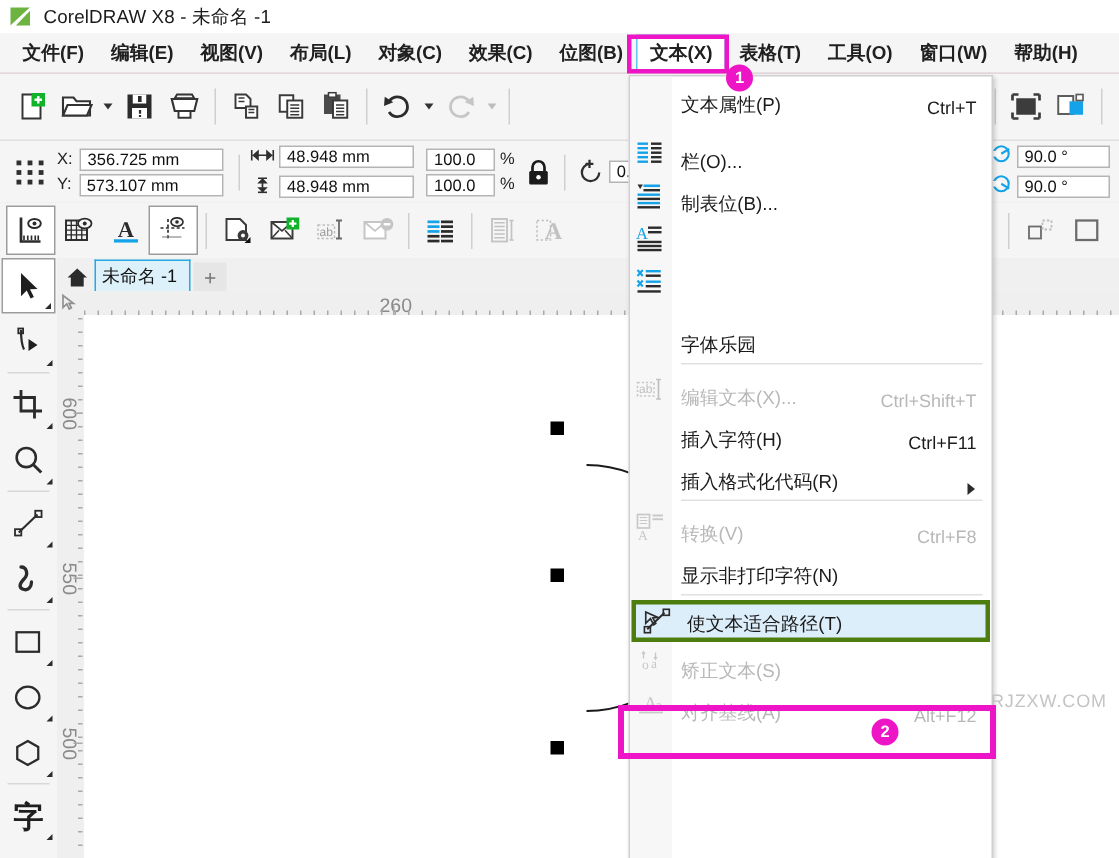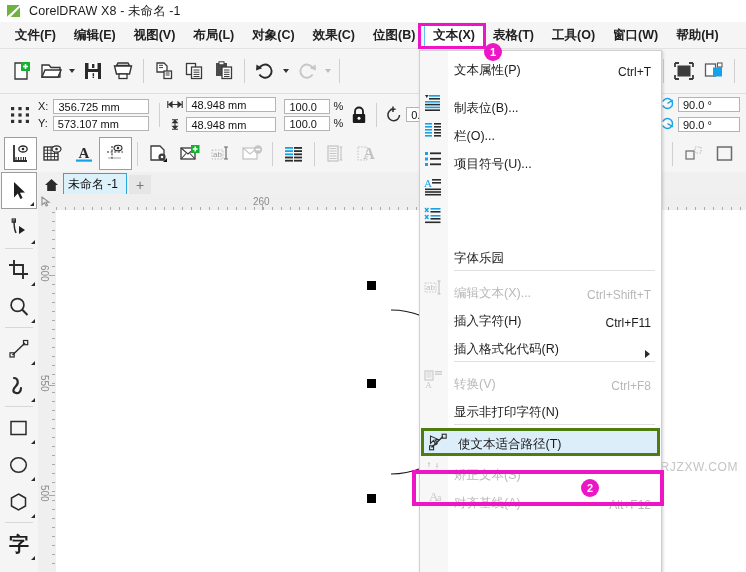--- a/index.html
+++ b/index.html
@@ -169,21 +169,21 @@
   
   .ruler-h {
     position: absolute; left: 38px; top: 194px; width: 708px; height: 16px;
     background: #efefef; border-bottom: 1px solid #c8c8c8;
     overflow: hidden;
   }
   .ruler-v {
     position: absolute; left: 38px; top: 210px; width: 18px; height: 362px;
     background: #efefef; border-right: 1px solid #c8c8c8; overflow: hidden;
   }
-  .r-num { position: absolute; font-size: 10px; color: #8a8a8a; }
+  .r-num { position: absolute; font-size: 13px; color: #8a8a8a; }
   .r-tick { position: absolute; background: #a9a9a9; }
   .corner-box {
     position: absolute; left: 38px; top: 194px; width: 18px; height: 16px;
     background: #efefef; z-index: 5;
   }
 
   
   .canvas {
     position: absolute; left: 56px; top: 210px;
     width: 690px; height: 362px;
@@ -839,62 +839,49 @@
     <div class="dd-gutter"></div>
     <div id="dd-list" style="position:relative">
         <div class="dd-item">
           <span>文本属性(P)</span>
           <span class="dd-shortcut">Ctrl+T</span>
         </div>
         <div class="dd-gap"></div>
         <div class="dd-item">
           <span class="dd-icon">
             <svg width="20" height="20" viewBox="0 0 20 20">
-              <polygon points="1,2 4.6,2 2.8,5" fill="#2b2b2b"></polygon>
-              <rect x="5" y="2" width="11" height="1.7" fill="#14a3e8"></rect>
-              <rect x="5" y="5" width="11" height="1.6" fill="#2b2b2b"></rect>
-              <rect x="1" y="8" width="15" height="1.6" fill="#14a3e8"></rect>
-              <rect x="1" y="10.8" width="15" height="1.6" fill="#2b2b2b"></rect>
-              <rect x="1" y="13.6" width="15" height="1.6" fill="#14a3e8"></rect>
-              <rect x="1" y="16.4" width="15" height="1.6" fill="#2b2b2b"></rect>
-            </svg>
-          </span>
-          <span>制表位(B)...</span>
-        </div>
-        <div class="dd-item">
-          <span class="dd-icon">
-            <svg width="20" height="20" viewBox="0 0 20 20">
               <g>
                 <rect x="1" y="2" width="7" height="1.6" fill="#14a3e8"></rect>
                 <rect x="10" y="2" width="7" height="1.6" fill="#2b2b2b"></rect>
                 <rect x="1" y="5" width="7" height="1.6" fill="#14a3e8"></rect>
                 <rect x="10" y="5" width="7" height="1.6" fill="#2b2b2b"></rect>
                 <rect x="1" y="8" width="7" height="1.6" fill="#14a3e8"></rect>
                 <rect x="10" y="8" width="7" height="1.6" fill="#2b2b2b"></rect>
                 <rect x="1" y="11" width="7" height="1.6" fill="#14a3e8"></rect>
                 <rect x="10" y="11" width="7" height="1.6" fill="#2b2b2b"></rect>
                 <rect x="1" y="14" width="7" height="1.6" fill="#14a3e8"></rect>
                 <rect x="10" y="14" width="7" height="1.6" fill="#2b2b2b"></rect>
               </g>
             </svg>
           </span>
           <span>栏(O)...</span>
         </div>
         <div class="dd-item">
           <span class="dd-icon">
             <svg width="20" height="20" viewBox="0 0 20 20">
-              <rect x="1" y="3" width="3" height="3" fill="#14a3e8"></rect>
-              <rect x="6" y="3.4" width="11" height="1.8" fill="#2b2b2b"></rect>
-              <rect x="1" y="8.5" width="3" height="3" fill="#14a3e8"></rect>
-              <rect x="6" y="8.9" width="11" height="1.8" fill="#2b2b2b"></rect>
-              <rect x="1" y="14" width="3" height="3" fill="#14a3e8"></rect>
-              <rect x="6" y="14.4" width="11" height="1.8" fill="#2b2b2b"></rect>
+              <polygon points="1,2 4.6,2 2.8,5" fill="#2b2b2b"></polygon>
+              <rect x="5" y="2" width="11" height="1.7" fill="#14a3e8"></rect>
+              <rect x="5" y="5" width="11" height="1.6" fill="#2b2b2b"></rect>
+              <rect x="1" y="8" width="15" height="1.6" fill="#14a3e8"></rect>
+              <rect x="1" y="10.8" width="15" height="1.6" fill="#2b2b2b"></rect>
+              <rect x="1" y="13.6" width="15" height="1.6" fill="#14a3e8"></rect>
+              <rect x="1" y="16.4" width="15" height="1.6" fill="#2b2b2b"></rect>
             </svg>
           </span>
-          <span>项目符号(U)...</span>
+          <span>制表位(B)...</span>
         </div>
         <div class="dd-item">
           <span class="dd-icon">
             <svg width="20" height="20" viewBox="0 0 20 20">
               <text x="4" y="10" font-size="11" text-anchor="middle" fill="#14a3e8" font-family="'Liberation Serif',serif">A</text>
               <rect x="8" y="2" width="9" height="1.6" fill="#2b2b2b"></rect>
               <rect x="8" y="5" width="9" height="1.6" fill="#2b2b2b"></rect>
               <rect x="1" y="11.5" width="16" height="1.6" fill="#2b2b2b"></rect>
               <rect x="1" y="14.2" width="16" height="1.6" fill="#2b2b2b"></rect>
               <rect x="1" y="16.9" width="16" height="1.6" fill="#2b2b2b"></rect>

